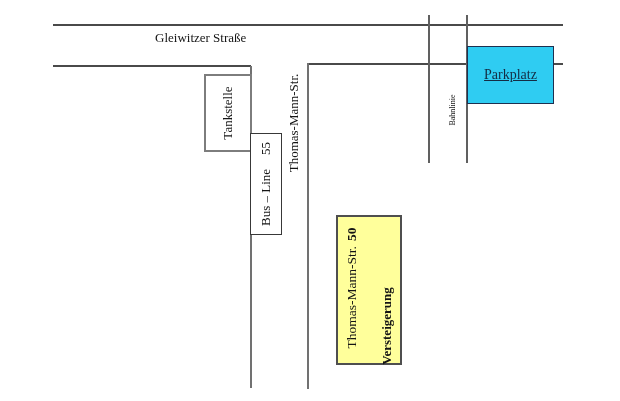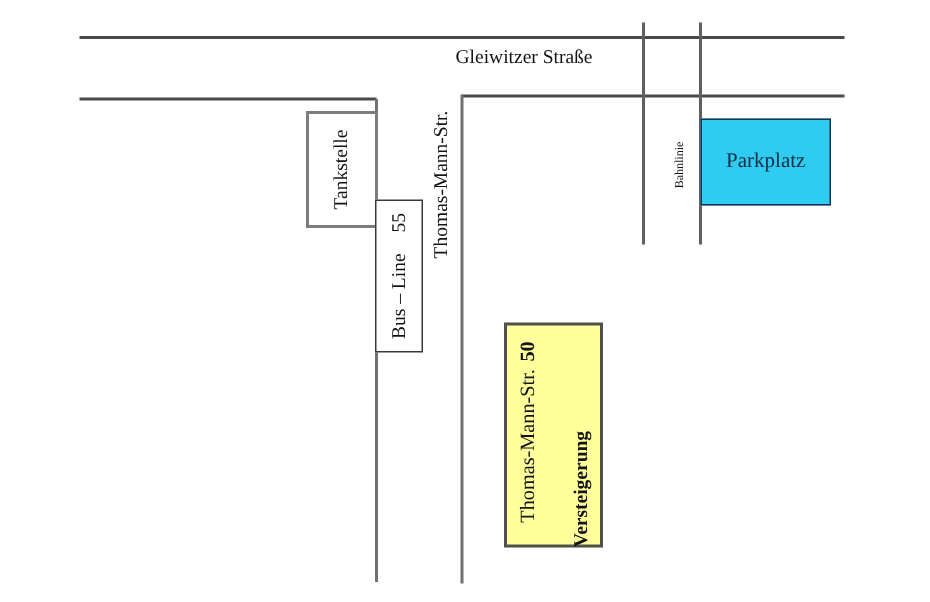--- a/index.html
+++ b/index.html
@@ -38,38 +38,38 @@
   <div class="abs line" style="left: 53px; top: 24px; width: 510px; height: 2px; background-color: rgb(74, 74, 74);" title="Gleiwitzer Straße"></div>
   <div class="abs line" style="left: 53px; top: 65px; width: 198px; height: 2px; background-color: rgb(74, 74, 74);"></div>
   <div class="abs line" style="left: 308px; top: 63px; width: 255px; height: 2px; background-color: rgb(74, 74, 74);"></div>
 
   <div class="abs line" style="left: 250px; top: 66px; width: 2px; height: 322px; background-color: rgb(113, 113, 113);"></div>
   <div class="abs line" style="left: 307px; top: 63px; width: 2px; height: 326px; background-color: rgb(113, 113, 113);"></div>
 
   <div class="abs line" style="left: 428px; top: 15px; width: 2px; height: 148px; background-color: rgb(96, 96, 96);"></div>
   <div class="abs line" style="left: 466px; top: 15px; width: 2px; height: 148px; background-color: rgb(96, 96, 96);"></div>
 
-  <div class="abs lbl" style="left:155px; top:30px; width:240px; text-align:right; font-size:13px;">Gleiwitzer Straße</div>
+  <div class="abs lbl" style="left:155px; top:30px; width:240px; text-align:left; font-size:13px;">Gleiwitzer Straße</div>
 
   <div class="abs rot" style="left:239px; top:114px; width:110px; height:18px; font-size:13px;">Thomas-Mann-Str.</div>
 
   <div class="abs rot" style="left:432px; top:104px; width:40px; height:12px; font-size:8px;">Bahnlinie</div>
 
   <div class="abs box" style="left:204px; top:74px; width:48px; height:78px; border:2px solid #7d7d7d;">
     <span class="rot" style="font-size:13px;">Tankstelle</span>
   </div>
 
   <div class="abs box" style="left:250px; top:133px; width:32px; height:102px; border:1px solid #383838;">
     <span class="rot" style="font-size:13px; gap:14px;">
       <span>Bus – Line</span>
       <span>55</span>
     </span>
   </div>
 
-  <div class="abs box" style="left: 467px; top: 79px; width: 87px; height: 58px; border: 1px solid rgb(30, 48, 80); color: rgb(20, 44, 68); background-color: rgb(47, 204, 242);">
+  <div class="abs box" style="left: 467px; top: 46px; width: 87px; height: 58px; border: 1px solid rgb(30, 48, 80); color: rgb(20, 44, 68); background-color: rgb(47, 204, 242); text-decoration: underline;">
     <span style="font-size:14px;">Parkplatz</span>
   </div>
 
   <div class="abs box" style="left: 336px; top: 215px; width: 66px; height: 150px; border: 2px solid rgb(79, 79, 79); background-color: rgb(255, 255, 155);"></div>
 
   <div class="abs rot" style="left:287px; top:279px; width:130px; height:18px; font-size:13.5px; gap:5px;">
     <span>Thomas-Mann-Str.</span>
     <span style="font-weight:bold;">50</span>
   </div>
 

